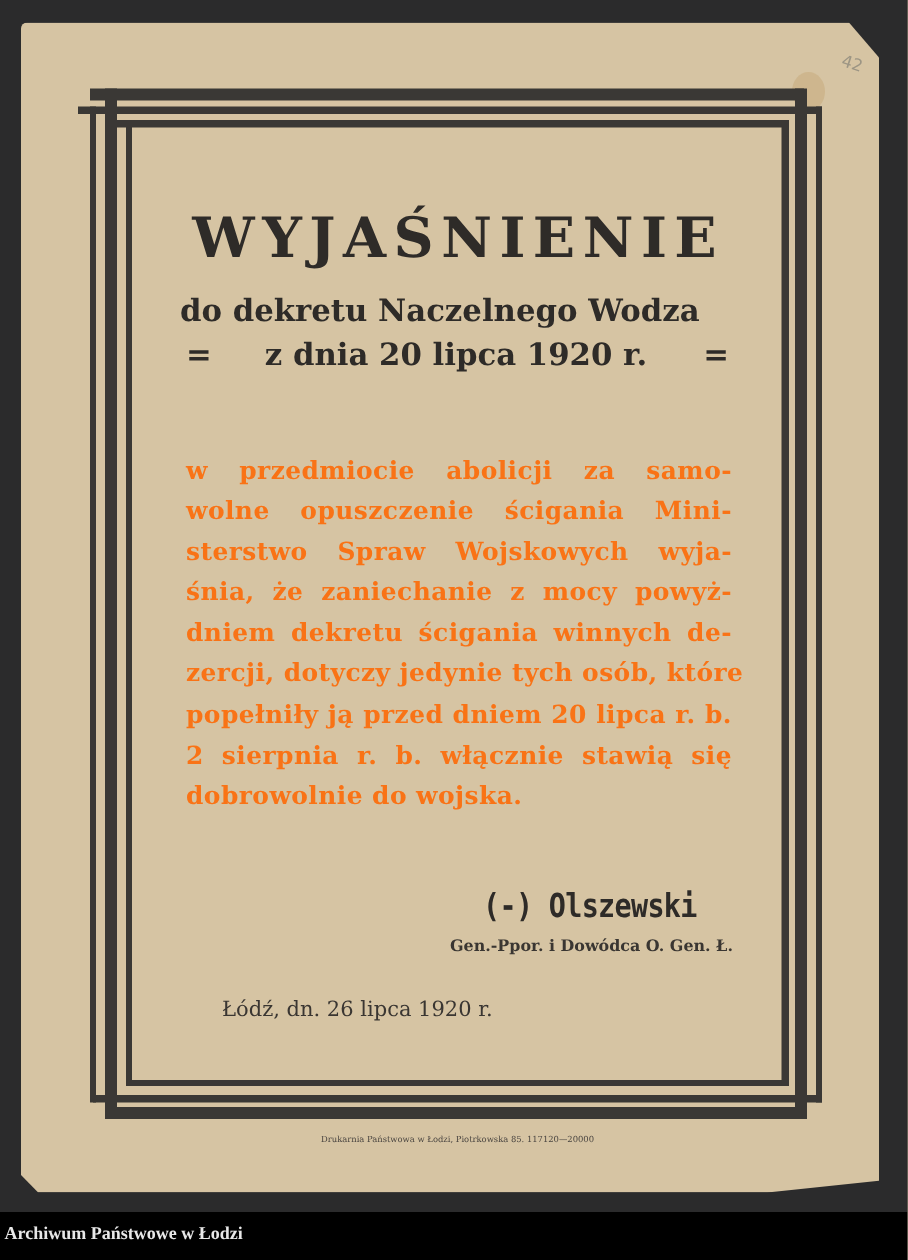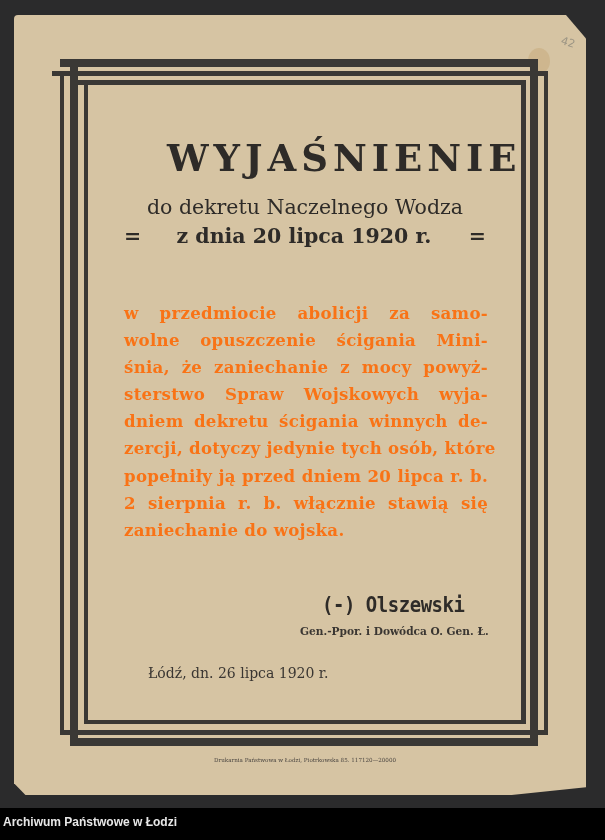--- a/index.html
+++ b/index.html
@@ -24,25 +24,25 @@
   }
   .pencil-mark {
     position: absolute; left: 561px; top: 36px; font-size: 11px;
     color: #9c9584; font-family: "DejaVu Sans", sans-serif;
     transform: rotate(18deg);
   }
   .bar { position: absolute; background: #3a3835; }
   .title {
     position: absolute; top: 136px; left: 123px; width: 365px;
     font-size: 37px; font-weight: bold; letter-spacing: 5px; color: #2e2b28;
-    line-height: 44px; margin-left: 44px;
+    text-align: center; line-height: 44px;
   }
   .subtitle {
-    position: absolute; top: 192px; left: 120px; width: 370px; text-align: center;
-    font-size: 20.5px; font-weight: normal; line-height: 30px; color: #2e2b28;
+    position: absolute; top: 192px; left: 120px; width: 370px; text-align: left;
+    font-size: 20.5px; font-weight: bold; line-height: 30px; color: #2e2b28;
   }
   .date-line {
     position: absolute; top: 224px; left: 118px; width: 372px; height: 30px;
     font-size: 20.5px; font-weight: bold; color: #2e2b28;
   }
   .date-line .eq-l { position: absolute; left: 6px; top: 0; }
   .date-line .eq-r { position: absolute; right: 4px; top: 0; }
   .date-line .date-text { position: absolute; left: 0; right: 0; text-align: center; }
   .body-text {
     position: absolute; top: 300px; left: 124px; width: 364px;
@@ -68,21 +68,21 @@
   .printer {
     position: absolute; top: 757px; left: 214px; width: 220px;
     font-size: 5.6px; color: #4a4540; white-space: nowrap;
     font-family: "DejaVu Serif", serif;
   }
   .footer-bar {
     position: absolute; left: 0; top: 808px; width: 605px; height: 32px; background: #000;
   }
   .footer-label {
     position: absolute; left: 3px; top: 815px;
-    font-family: Liberation Sans, sans-serif; font-size: 12px; font-weight: bold;
+    font-family: Liberation Serif, serif; font-size: 12px; font-weight: bold;
     color: #e8e8e8; white-space: nowrap;
   }
 </style>
 </head>
 <body>
 
 <div class="scan-bg"></div>
 
 <div class="paper"></div>
 <div class="paper-stain"></div>
@@ -111,27 +111,27 @@
 <div class="subtitle">do dekretu Naczelnego Wodza</div>
 <div class="date-line">
   <span class="eq-l">=</span>
   <span class="date-text">z dnia 20 lipca 1920 r.</span>
   <span class="eq-r">=</span>
 </div>
 
 <div class="body-text">
   <span class="line">w przedmiocie abolicji za samo-</span>
   <span class="line">wolne opuszczenie ścigania Mini-</span>
+  <span class="line">sterstwo Spraw Wojskowych wyja-</span>
   <span class="line">śnia, że zaniechanie z mocy powyż-</span>
-  <span class="line">sterstwo Spraw Wojskowych wyja-</span>
   <span class="line">dniem dekretu ścigania winnych de-</span>
   <span class="line">zercji, dotyczy jedynie tych osób, które</span>
   <span class="line">popełniły ją przed dniem 20 lipca r. b.</span>
   <span class="line">2 sierpnia r. b. włącznie stawią się</span>
-  <span class="line last">zaniechanie do wojska.</span>
+  <span class="line last">dobrowolnie do wojska.</span>
 </div>
 
 <div class="signature">(-) Olszewski</div>
 <div class="rank">Gen.-Ppor. i Dowódca O. Gen. Ł.</div>
 <div class="place-date">Łódź, dn. 26 lipca 1920 r.</div>
 <div class="printer">Drukarnia Państwowa w Łodzi, Piotrkowska 85.  117120—20000</div>
 
 <div class="footer-bar"></div>
 <div class="footer-label">Archiwum Państwowe w Łodzi</div>
 

